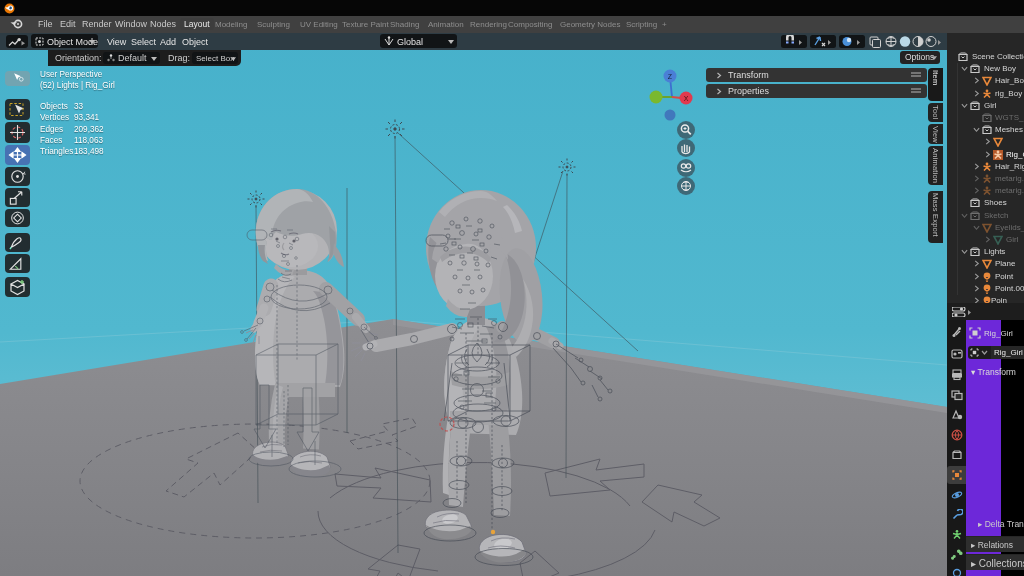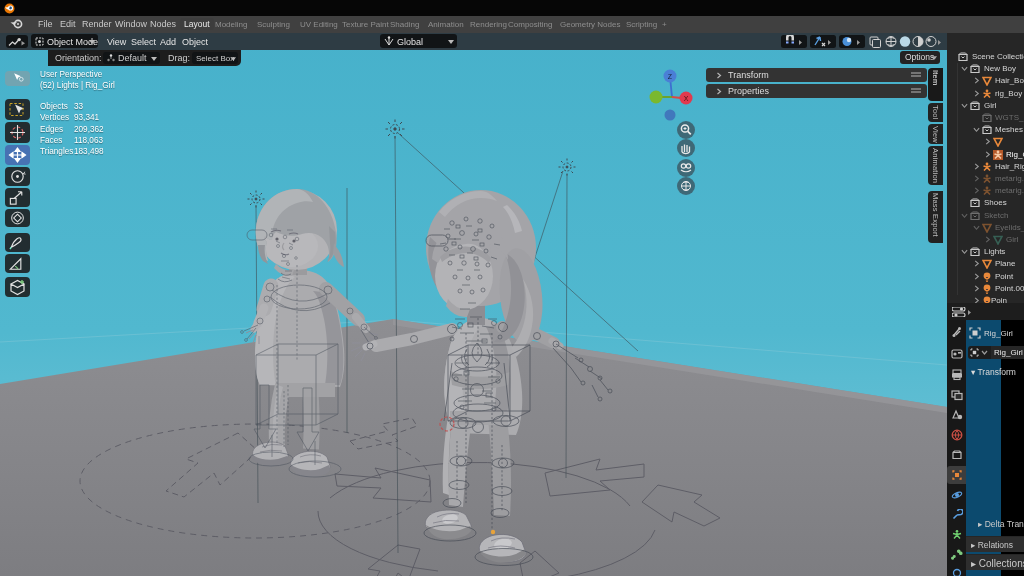--- a/index.html
+++ b/index.html
@@ -26,21 +26,21 @@
 
 #orientbar { left:0; top:50px; width:193px; height:16px; background:#1d1d1d; border-radius:0 0 5px 0; color:#cecece; font-size:9px;margin-left:48px; }
 
 
 #outliner { left:947px; top:33px; width:77px; height:270px; background:#262626; overflow:hidden; }
 #outlhdr { left:947px; top:33px; width:77px; height:17px; background:#1d1d1d; }
 .orow { position:absolute; left:0; width:77px; height:12px; font-size:8px; color:#d6d6d6; white-space:nowrap; }
 .dim { color:#6d6d6d !important; }
 
 
-#props { left:947px; top:303px; width:54px; height:273px; background:#0c4a6e; }
+#props { left:947px; top:303px; width:54px; height:273px; background:#6d28d9; }
 #prophdr { position:absolute; left:0; top:0; width:77px; height:17px; background:#1d1d1d; }
 #ptabs { position:absolute; left:0; top:17px; width:19px; height:256px; background:#181818; }
 
 
 .fpanel { position:absolute; background:#333333; border-radius:3px; color:#dedede; font-size:9px; }
 .vtab { position:absolute; left:928px; width:15px; background:#222222; color:#bdbdbd; border-radius:4px 0 0 4px; font-size:8px; }
 .vtab span { display:block; writing-mode:vertical-rl; margin:2px auto 0; white-space:nowrap; letter-spacing:0.2px; font-size:7.5px; }
 
 
 #stats { left:40px; top:69px; color:#fff; font-size:8.2px; line-height:11.4px; text-shadow:0 1px 1px rgba(0,0,0,0.4); }

